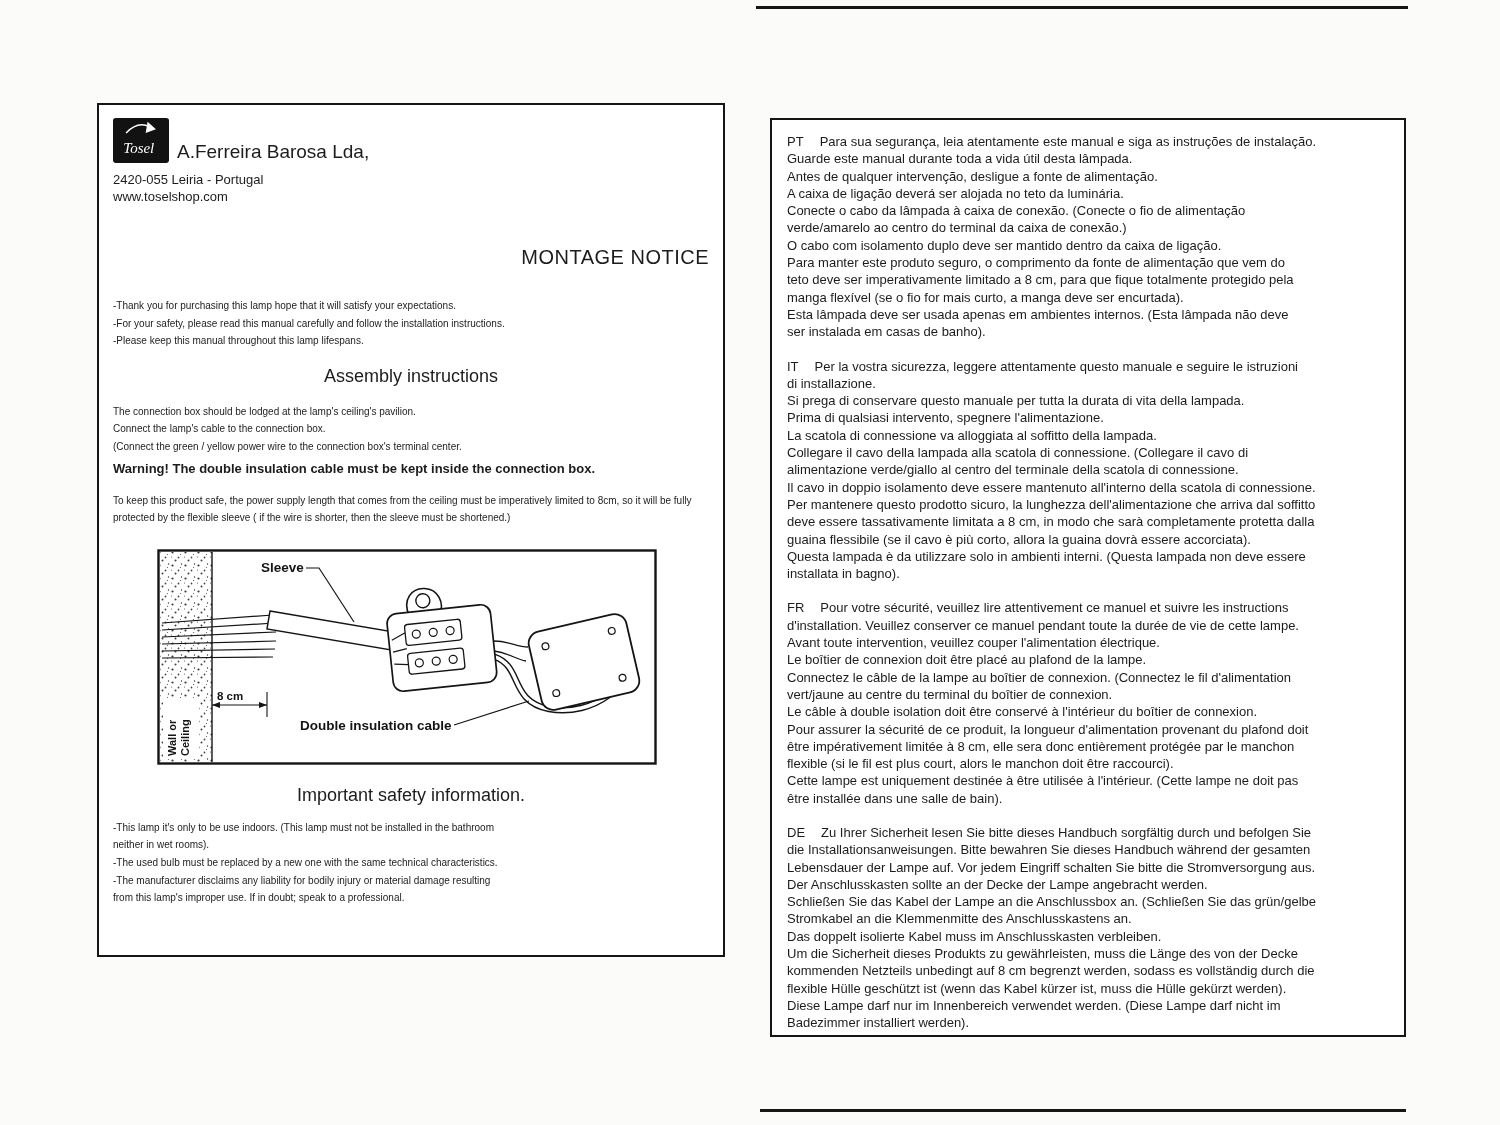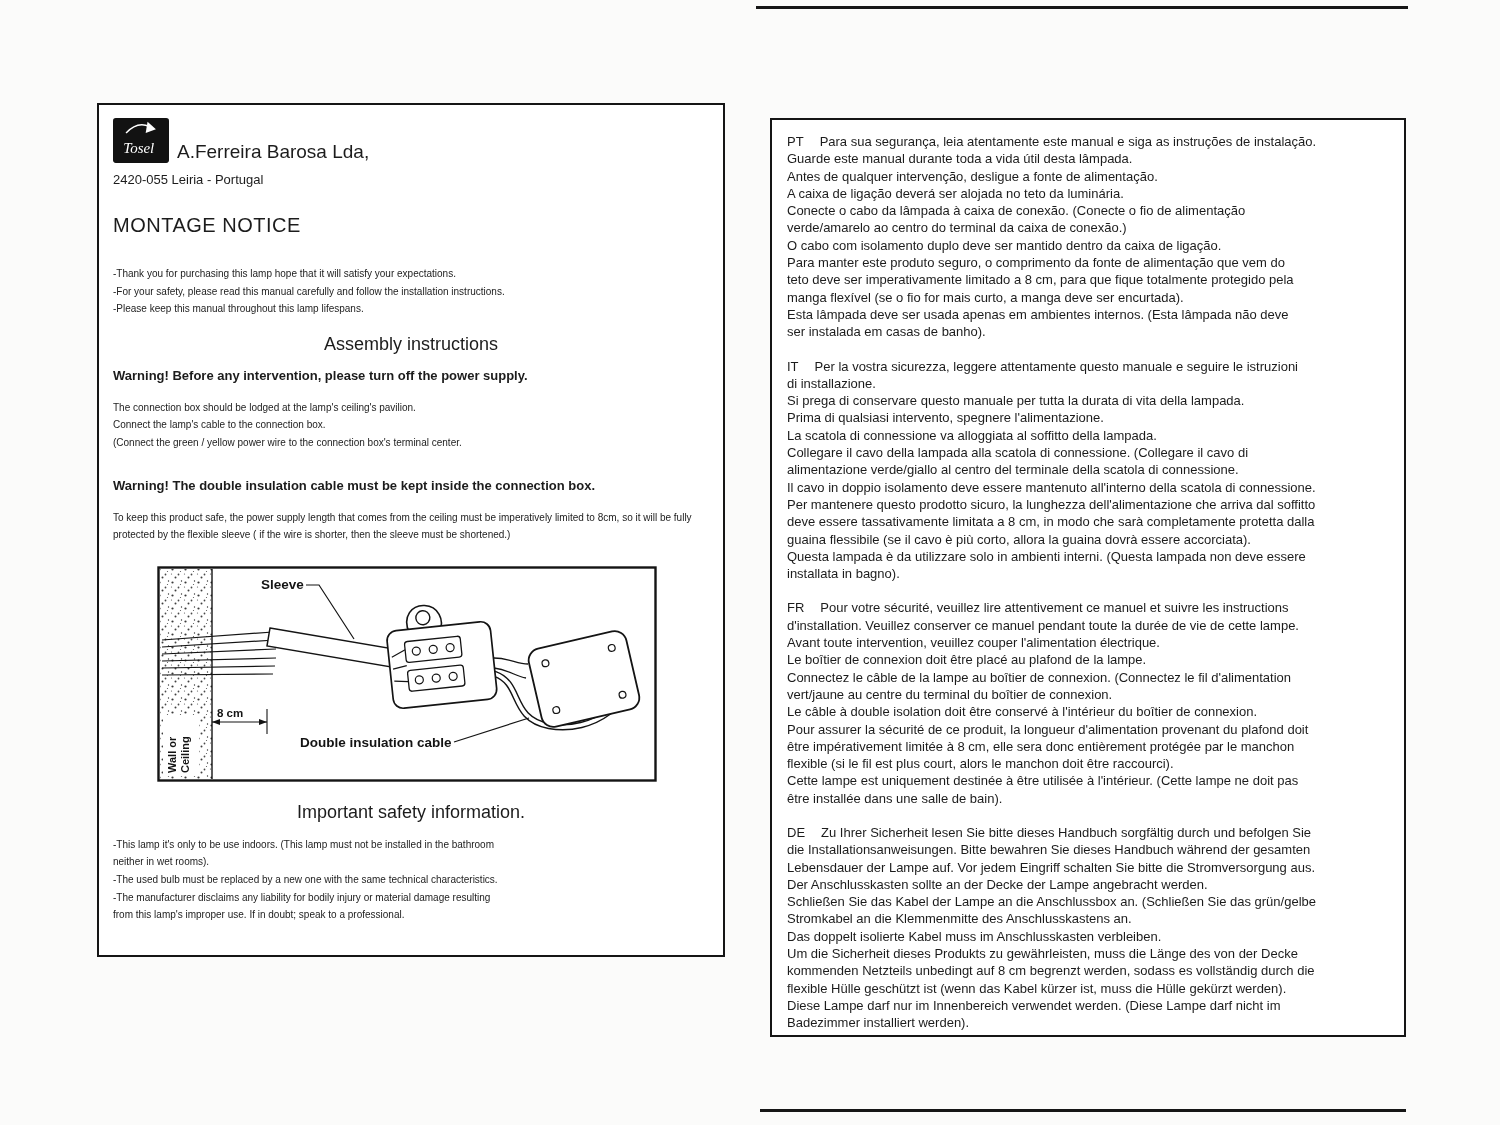--- a/index.html
+++ b/index.html
@@ -22,30 +22,30 @@
   }
   .page-left  { left:97px;  top:103px; width:628px; height:854px; padding:12px 14px; }
   .page-right { left:770px; top:118px; width:636px; height:919px; padding:13px 15px; }
 
   
   .logo-row { display:flex; align-items:flex-end; }
   .logo { width:56px; height:47px; }
   .company-name { font-size:19px; margin-left:8px; padding-bottom:1px; }
   .company-address { font-size:13px; line-height:17px; margin-top:7px; }
 
-  .doc-title { margin-top:26px; text-align:left; font-size:20px; font-weight:400; letter-spacing:.5px; }
+  .doc-title { margin-top:41px; text-align:right; font-size:20px; font-weight:400; letter-spacing:.5px; }
   .doc-subtitle { margin-top:16px; text-align:center; font-size:14px; font-weight:bold; }
 
   .body-text { font-size:10px; line-height:17.6px; white-space:pre-line; }
   .flow { white-space:normal; }
   .intro { margin-top:28px; }
   .section-heading { margin-top:16px; text-align:center; font-size:18px; font-weight:400; }
   .warning { margin-top:13px; font-size:13px; font-weight:bold; }
   .mt16 { margin-top:16px; }
-  .mt22 { margin-top:26px; }
+  .mt22 { margin-top:5px; }
   .safety-heading { margin-top:20px; }
   .safety-para { margin-top:13px; }
 
   .diagram { margin:22px 0 0 44px; width:500px; height:216px;font-weight:bold; }
 
   
   .lang-block { font-size:13px; line-height:17.3px; margin-bottom:17px; }
   .lang-block:last-child { margin-bottom:0; }
   .lang-code { display:inline-block; margin-right:16px; }
   .lang-text { white-space:pre-line; }
@@ -65,31 +65,31 @@
         <path d="M14 16 Q26 3 39 9" stroke="#ffffff" stroke-width="1.6" fill="none"></path>
         <path d="M37 4 l9 8 -11 4 z" fill="#ffffff"></path>
         <text x="11" y="37" font-size="16" fill="#ffffff" font-style="italic" font-family="Liberation Serif, serif">Tosel</text>
       </svg>
     </div>
     <div class="company-name">A.Ferreira Barosa Lda,</div>
   </div>
 
   <div class="company-address">
     <div>2420-055 Leiria - Portugal</div>
+    <div>www.toselshop.com</div>
   </div>
 
   <h1 class="doc-title">MONTAGE NOTICE</h1>
 
   <p class="body-text intro">-Thank you for purchasing this lamp hope that it will satisfy your expectations.
 -For your safety, please read this manual carefully and follow the installation instructions.
 -Please keep this manual throughout this lamp lifespans.</p>
 
   <h3 class="section-heading">Assembly instructions</h3>
 
-  <p class="warning">Warning! Before any intervention, please turn off the power supply.</p>
 
   <p class="body-text mt16">The connection box should be lodged at the lamp's ceiling's pavilion.
 Connect the lamp's cable to the connection box.
 (Connect the green / yellow power wire to the connection box's terminal center.</p>
 
   <p class="warning mt22">Warning! The double insulation cable must be kept inside the connection box.</p>
 
   <p class="body-text flow mt16">To keep this product safe, the power supply length that comes from the ceiling must be imperatively limited to 8cm, so it will be fully protected by the flexible sleeve ( if the wire is shorter, then the sleeve must be shortened.)</p>
 
   <div class="diagram">

